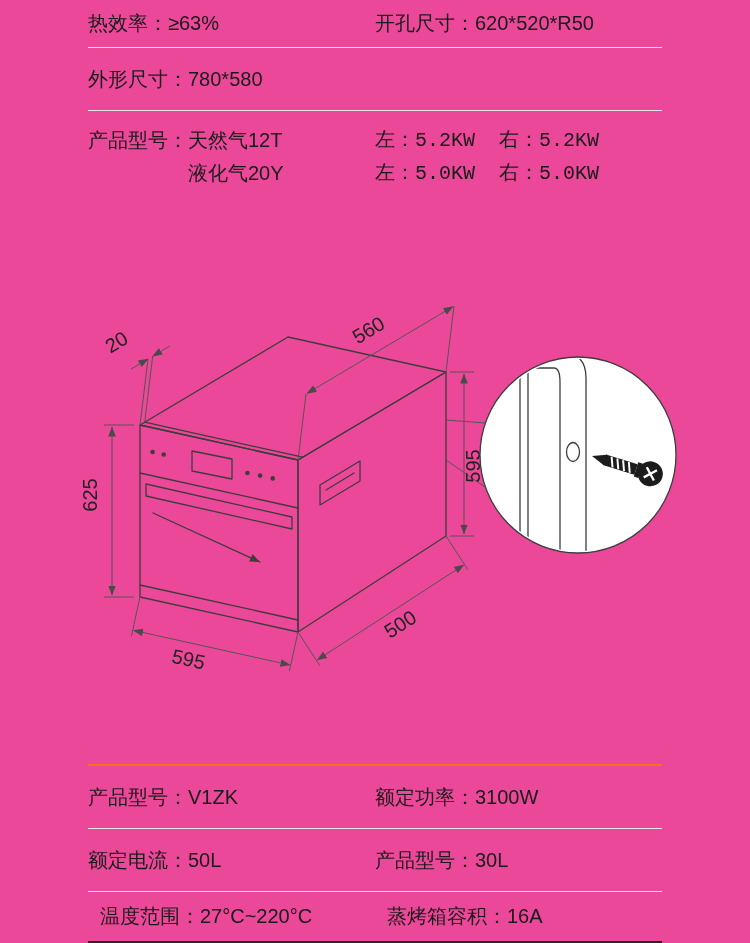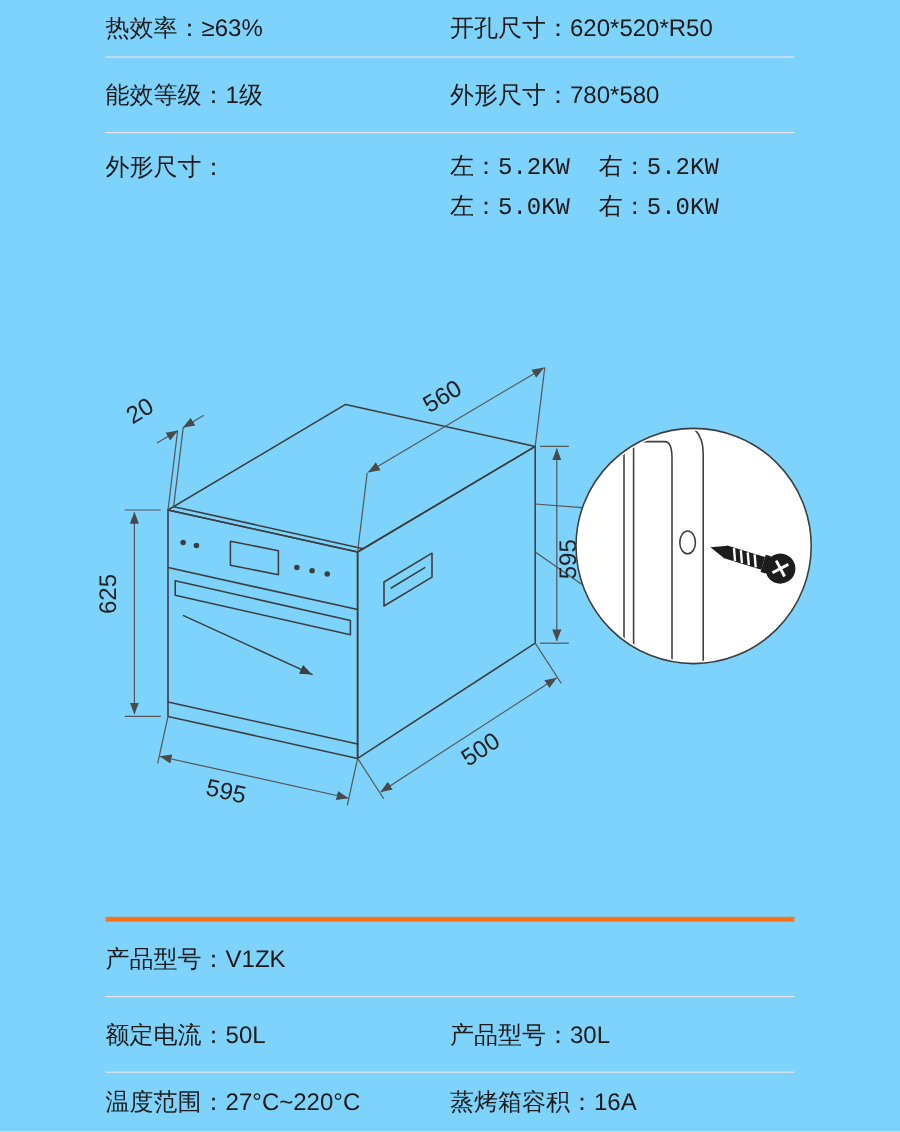--- a/index.html
+++ b/index.html
@@ -1,28 +1,28 @@
 <!DOCTYPE html>
 <html><head>
 <meta charset="utf-8">
 <style>
   html,body { margin:0; padding:0; }
   body {
     width:750px; height:943px; background:#ffffff; overflow:hidden;
     font-family:"Liberation Sans","DejaVu Sans",sans-serif; color:#1a1a1a;
   }
-  .page { width:750px; height:943px; background:#7dd3fc; }
+  .page { width:750px; height:943px; background:#ec4899; }
   .spec-table { margin:0 88px; }
-  .spec-table.bottom { border-top:4px solid #f97316; margin-top:14px; }
+  .spec-table.bottom { border-top:2px solid #f97316; margin-top:14px; }
   .spec-row { display:flex; align-items:center; border-bottom:1px solid #e4e4e4; font-size:20px; }
   .r1 { height:47px; }
   .r2 { height:62px; }
   .r3 { height:96px; border-bottom:none; align-items:flex-start; padding-top:13px; box-sizing:border-box; }
   .rb { height:62px; }
-  .rb3 { height:49px; border-bottom:none; }
+  .rb3 { height:49px; border-bottom:none;margin-left:12px; }
   .col-left { width:287px; flex-shrink:0; }
   .col-right { flex:1; }
   .cell-flex { display:flex; }
   .stack > div { line-height:33px; }
   .lbl { line-height:33px; }
   .pre { white-space:pre;font-family:Liberation Mono, monospace; }
   .diagram-wrap { margin-top:63px; }
   .diagram-wrap svg { display:block; }
   svg text { font-size:20px; fill:#222222; }
   .dark-bar { margin:0 88px; height:5px; background:#262626; }
@@ -31,26 +31,29 @@
 <body>
 
 <div class="page">
 
   <div class="spec-table top">
     <div class="spec-row r1">
       <div class="col-left">热效率：≥63%</div>
       <div class="col-right">开孔尺寸：620*520*R50</div>
     </div>
     <div class="spec-row r2">
-      <div class="col-left">能效等级：1级</div>
       <div class="col-right">外形尺寸：780*580</div>
     </div>
     <div class="spec-row r3">
       <div class="col-left cell-flex">
-        <span class="lbl">外形尺寸：</span>
+        <span class="lbl">产品型号：</span>
+        <div class="stack">
+          <div>天然气12T</div>
+          <div>液化气20Y</div>
+        </div>
       </div>
       <div class="col-right">
         <div class="stack">
           <div class="pre">左：5.2KW  右：5.2KW</div>
           <div class="pre">左：5.0KW  右：5.0KW</div>
         </div>
       </div>
     </div>
   </div>
 
@@ -152,20 +155,21 @@
             <line x1="53.5" y1="0" x2="68.5" y2="0"></line>
           </g>
         </g>
       </g>
     </svg>
   </div>
 
   <div class="spec-table bottom">
     <div class="spec-row rb">
       <div class="col-left">产品型号：V1ZK</div>
+      <div class="col-right">额定功率：3100W</div>
     </div>
     <div class="spec-row rb">
       <div class="col-left">额定电流：50L</div>
       <div class="col-right">产品型号：30L</div>
     </div>
     <div class="spec-row rb3">
       <div class="col-left">温度范围：27°C~220°C</div>
       <div class="col-right">蒸烤箱容积：16A</div>
     </div>
   </div>

